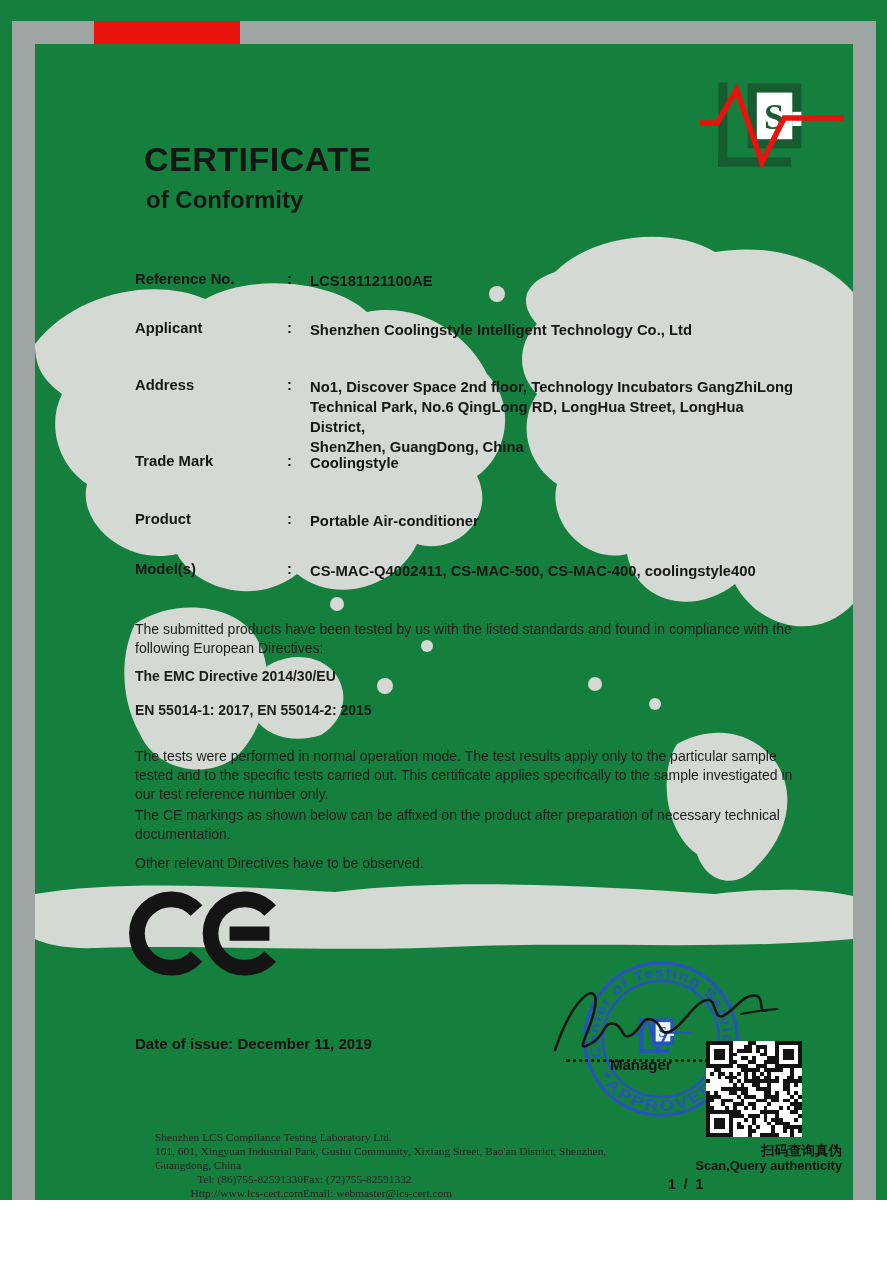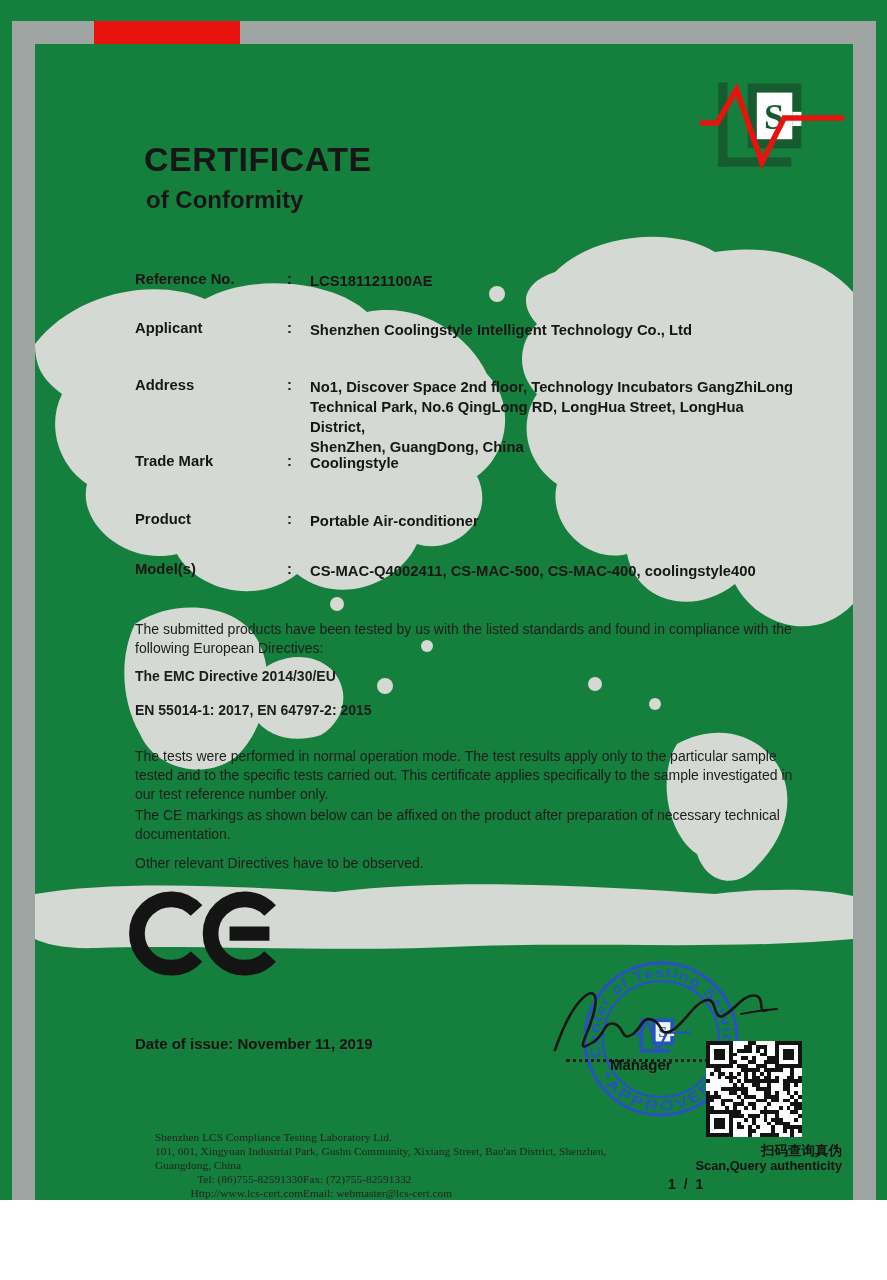--- a/index.html
+++ b/index.html
@@ -124,34 +124,34 @@
     <span class="val">Portable Air-conditioner</span>
   </div>
   <div class="frow" style="top:561px">
     <span class="lab">Model(s)</span>
     <span class="sep">:</span>
     <span class="val">CS-MAC-Q4002411, CS-MAC-500, CS-MAC-400, coolingstyle400</span>
   </div>
 
   <div class="para" style="top:620px">The submitted products have been tested by us with the listed standards and found in compliance with the following European Directives:</div>
   <div class="para b" style="top:667px">The EMC Directive 2014/30/EU</div>
-  <div class="para b" style="top:701px">EN 55014-1: 2017, EN 64797-2: 2015</div>
+  <div class="para b" style="top:701px">EN 55014-1: 2017, EN 55014-2: 2015</div>
   <div class="para" style="top:747px">The tests were performed in normal operation mode. The test results apply only to the particular sample tested and to the specific tests carried out. This certificate applies specifically to the sample investigated in our test reference number only.</div>
   <div class="para" style="top:854px">Other relevant Directives have to be observed.</div>
   <div class="para" style="top:806px">The CE markings as shown below can be affixed on the product after preparation of necessary technical documentation.</div>
 
   <svg class="abs" style="left:126px;top:886px;" width="152" height="95" viewBox="0 0 320 200">
     <g fill="none" stroke="#141414" stroke-width="33">
       <path d="M148.5,51.8 A72,72 0 1 0 148.5,148.2"></path>
       <path d="M303.5,51.8 A72,72 0 1 0 303.5,148.2"></path>
       <path d="M218,100 L302,100" stroke-width="30"></path>
     </g>
   </svg>
 
-  <div class="abs" style="left:135px;top:1035px;font-size:15px;font-weight:bold;color:#111;">Date of issue: November 11, 2019</div>
+  <div class="abs" style="left:135px;top:1035px;font-size:15px;font-weight:bold;color:#111;">Date of issue: December 11, 2019</div>
 
   <svg class="abs" style="left:580px;top:958px;" width="162" height="162" viewBox="0 0 162 162" opacity="0.92">
     <defs>
       <path id="arcTop" d="M21.7,99.1 A62,62 0 1 1 140.3,99.1" fill="none"></path>
       <path id="arcBot" d="M15.8,111.4 A72,72 0 0 0 146.2,111.4" fill="none"></path>
     </defs>
     <circle cx="81" cy="81" r="76" fill="none" stroke="#2850c8" stroke-width="3.5"></circle>
     <circle cx="81" cy="81" r="58" fill="none" stroke="#2850c8" stroke-width="2.5"></circle>
     <text font-size="14" font-weight="bold" fill="#2850c8" letter-spacing="1">
       <textPath href="#arcTop" startOffset="0" textLength="228" lengthAdjust="spacingAndGlyphs">Center of Testing Service</textPath>

